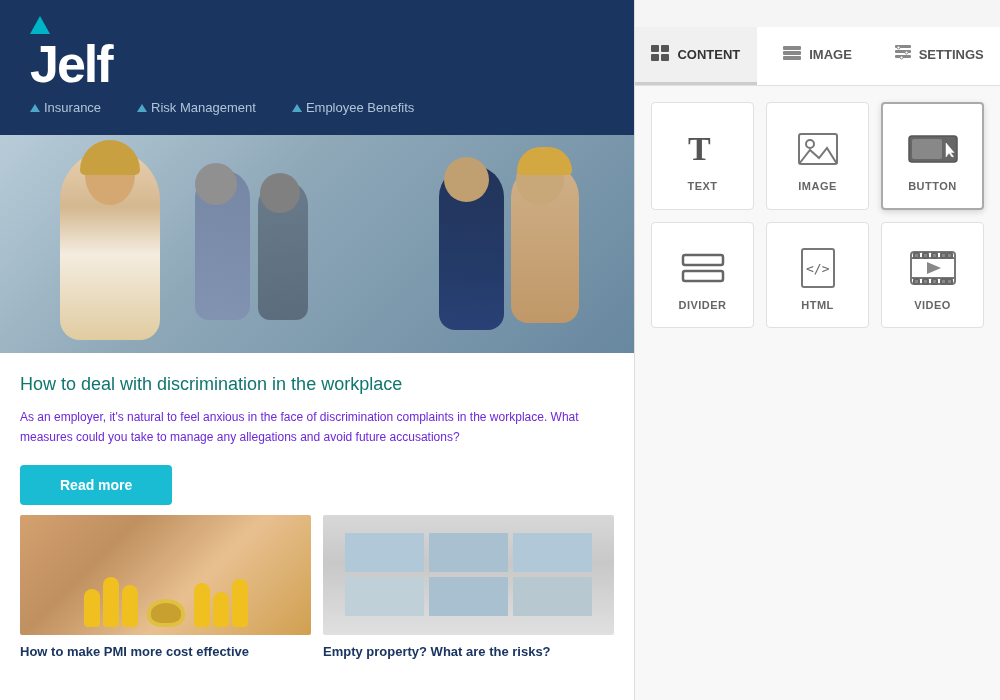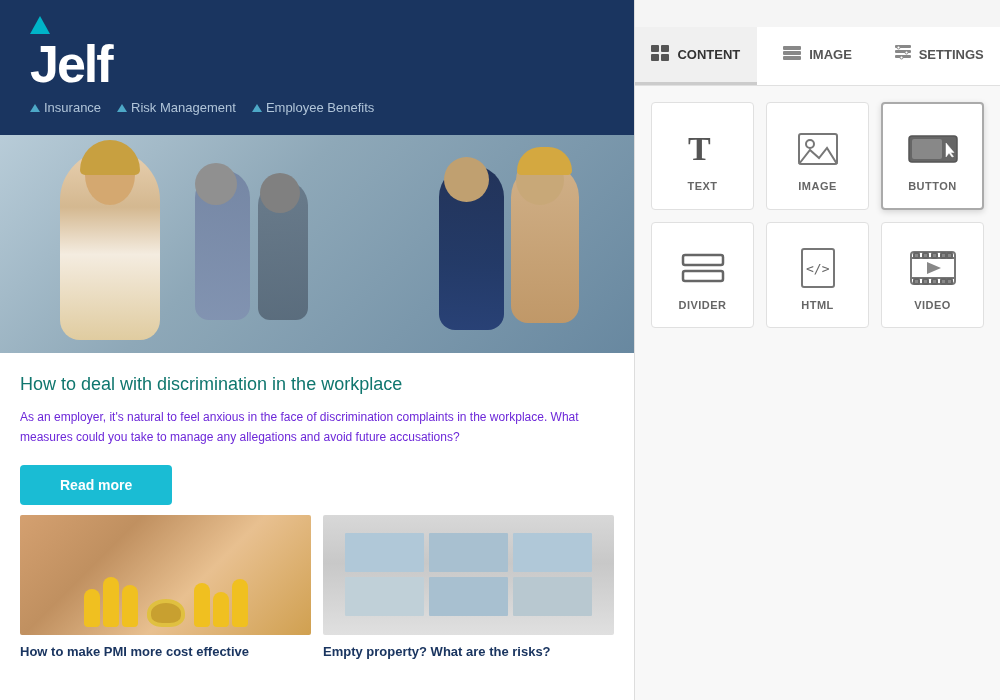--- a/index.html
+++ b/index.html
@@ -40,21 +40,21 @@
       height: 0;
       border-left: 10px solid transparent;
       border-right: 10px solid transparent;
       border-bottom: 18px solid #00b4c8;
       display: inline-block;
       margin-right: 2px;
       transform: translateY(-4px);
     }
     .nav-links {
       display: flex;
-      gap: 16px;
+      gap: 36px;
       margin-top: 10px;
     }
     .nav-link {
       color: #b0c4d8;
       font-size: 13px;
       display: flex;
       align-items: center;
       gap: 4px;
     }
     .nav-arrow {

